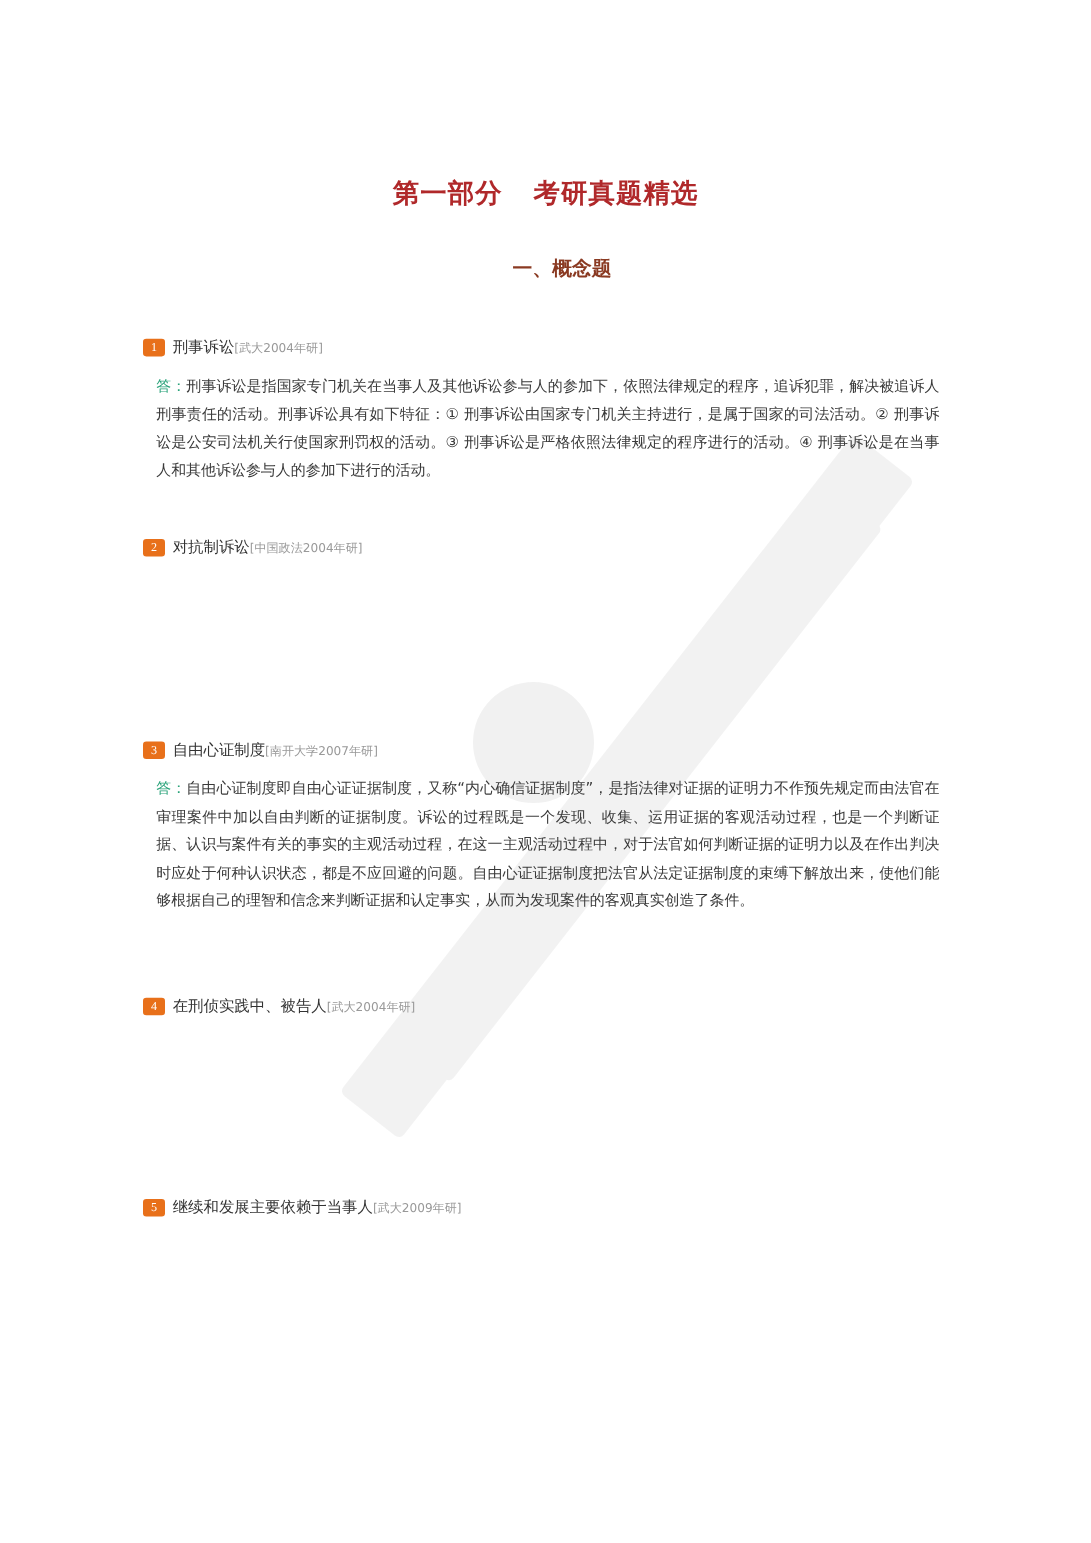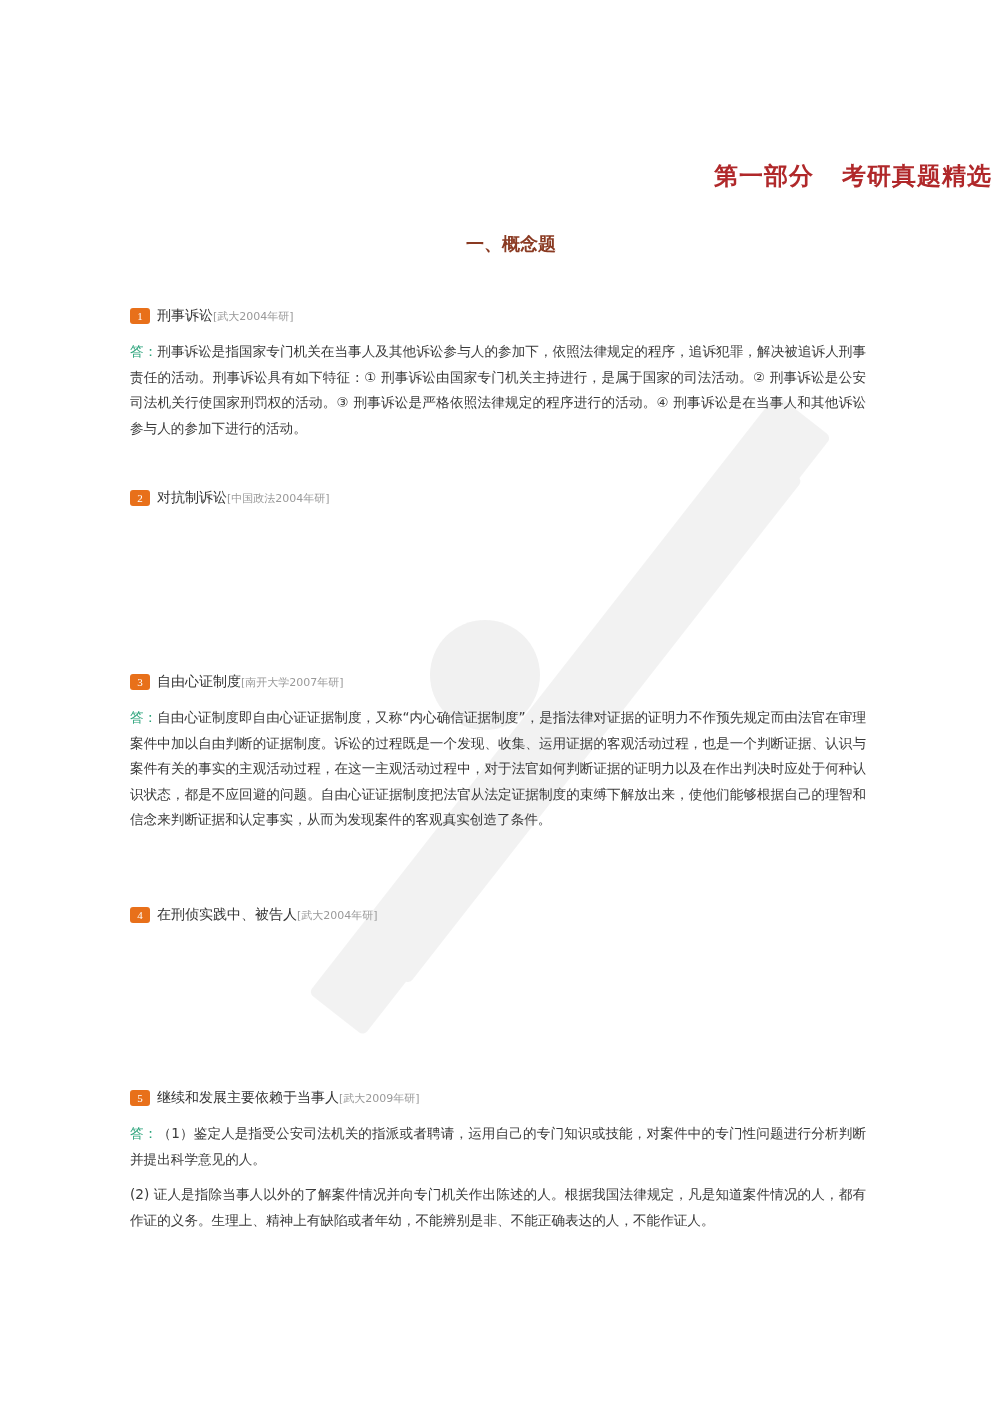--- a/index.html
+++ b/index.html
@@ -19,21 +19,21 @@
       position: absolute;
       left: 0; top: 0;
       width: 992px;
       height: 1403px;
     }
     .part-title {
       position: absolute;
       top: 160px;
       left: 0;
       width: 992px;
-      text-align: right;
+      text-align: center;
       font-size: 24px;
       font-weight: bold;
       color: #b0282a;
       letter-spacing: 1px;
       word-spacing: 20px;
     }
     .part-title .gap { display: inline-block; width: 28px; }
     .section-title {
       position: absolute;
       top: 232px;
@@ -72,21 +72,21 @@
     .q-title { color: #333; }
     .q-source { color: #999; font-size: 11px; }
     .answer {
       margin-top: 12px;
       font-size: 13.6px;
       line-height: 25.5px;
       color: #3a3a3a;
       text-align: justify;
     }
     .answer .ans-label { color: #2aa37a; }
-    .answer p { margin: 0; }
+    .answer p { margin: 12px; }
     .answer p + p { margin-top: 10px; }
     .watermark {
       position: absolute;
       left: 150px;
       top: 360px;
       width: 700px;
       height: 700px;
       pointer-events: none;
       opacity: 0.07;
     }
@@ -174,19 +174,15 @@
       <span class="q-source">[武大2004年研]</span>
     </div>
   </div>
 
   <div class="item" style="top:1087px;">
     <div class="q-head">
       <span class="badge">5</span>
       <span class="q-title">继续和发展主要依赖于当事人</span>
       <span class="q-source">[武大2009年研]</span>
     </div>
-    <div class="answer">
-      <p><span class="ans-label">答：</span><span>（1）鉴定人是指受公安司法机关的指派或者聘请，运用自己的专门知识或技能，对案件中的专门性问题进行分析判断并提出科学意见的人。</span></p>
-      <p><span>(2) 证人是指除当事人以外的了解案件情况并向专门机关作出陈述的人。根据我国法律规定，凡是知道案件情况的人，都有作证的义务。生理上、精神上有缺陷或者年幼，不能辨别是非、不能正确表达的人，不能作证人。</span></p>
-    </div>
   </div>
 
 </div>
 
 </body></html>

